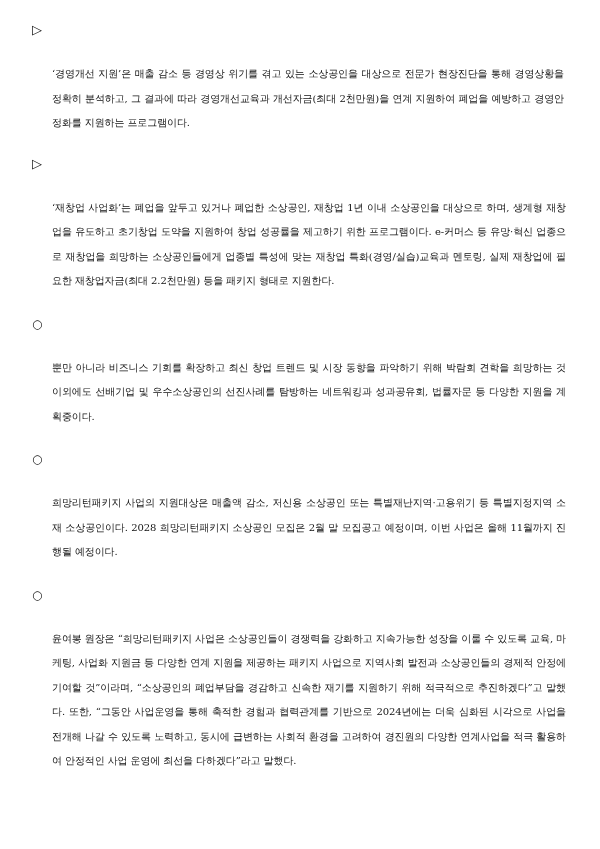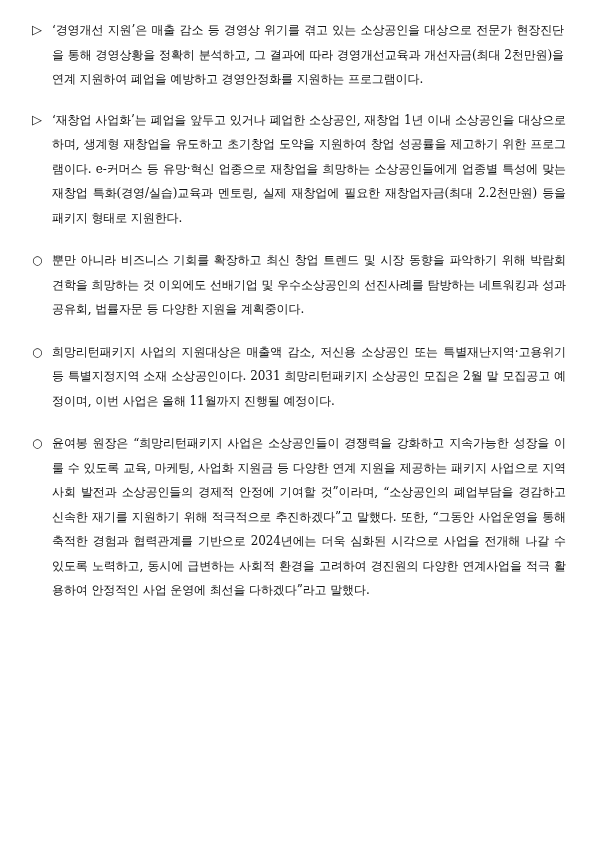--- a/index.html
+++ b/index.html
@@ -34,26 +34,27 @@
     color: #111111;
     text-align: left;
     padding-left: 2px;
     box-sizing: border-box;
   }
   .bullet.circle {
     font-size: 12px;
   }
   .body-text {
     flex: 1 1 auto;
-    font-size: 12px;
+    font-size: 10px;
     line-height: 24.5px;
     text-align: justify;
     text-justify: inter-ideograph;
     word-break: break-all;
     letter-spacing: -0.1px;
+    margin-top: 44px;
   }
   
   .para.t1 .body-text { padding-right: 2px; }
   .para.t2 { margin-bottom: 18px; }
   .para.t3 { margin-bottom: 18px; }
   .para.t4 { margin-bottom: 18px; }
   .para.t5 { margin-bottom: 0; }
 </style>
 </head>
 <body>
@@ -70,21 +71,21 @@
     <span class="body-text">‘재창업 사업화’는 폐업을 앞두고 있거나 폐업한 소상공인, 재창업 1년 이내 소상공인을 대상으로 하며, 생계형 재창업을 유도하고 초기창업 도약을 지원하여 창업 성공률을 제고하기 위한 프로그램이다. e-커머스 등 유망·혁신 업종으로 재창업을 희망하는 소상공인들에게 업종별 특성에 맞는 재창업 특화(경영/실습)교육과 멘토링, 실제 재창업에 필요한 재창업자금(최대 2.2천만원) 등을 패키지 형태로 지원한다.</span>
   </div>
 
   <div class="para t3">
     <span class="bullet circle">○</span>
     <span class="body-text">뿐만 아니라 비즈니스 기회를 확장하고 최신 창업 트렌드 및 시장 동향을 파악하기 위해 박람회 견학을 희망하는 것 이외에도 선배기업 및 우수소상공인의 선진사례를 탐방하는 네트워킹과 성과공유회, 법률자문 등 다양한 지원을 계획중이다.</span>
   </div>
 
   <div class="para t4">
     <span class="bullet circle">○</span>
-    <span class="body-text">희망리턴패키지 사업의 지원대상은 매출액 감소, 저신용 소상공인 또는 특별재난지역·고용위기 등 특별지정지역 소재 소상공인이다. 2031 희망리턴패키지 소상공인 모집은 2월 말 모집공고 예정이며, 이번 사업은 올해 11월까지 진행될 예정이다.</span>
+    <span class="body-text">희망리턴패키지 사업의 지원대상은 매출액 감소, 저신용 소상공인 또는 특별재난지역·고용위기 등 특별지정지역 소재 소상공인이다. 2028 희망리턴패키지 소상공인 모집은 2월 말 모집공고 예정이며, 이번 사업은 올해 11월까지 진행될 예정이다.</span>
   </div>
 
   <div class="para t5">
     <span class="bullet circle">○</span>
     <span class="body-text">윤여봉 원장은 “희망리턴패키지 사업은 소상공인들이 경쟁력을 강화하고 지속가능한 성장을 이룰 수 있도록 교육, 마케팅, 사업화 지원금 등 다양한 연계 지원을 제공하는 패키지 사업으로 지역사회 발전과 소상공인들의 경제적 안정에 기여할 것”이라며, “소상공인의 폐업부담을 경감하고 신속한 재기를 지원하기 위해 적극적으로 추진하겠다”고 말했다. 또한, “그동안 사업운영을 통해 축적한 경험과 협력관계를 기반으로 2024년에는 더욱 심화된 시각으로 사업을 전개해 나갈 수 있도록 노력하고, 동시에 급변하는 사회적 환경을 고려하여 경진원의 다양한 연계사업을 적극 활용하여 안정적인 사업 운영에 최선을 다하겠다”라고 말했다.</span>
   </div>
 
 </div>
 
 </body></html>

